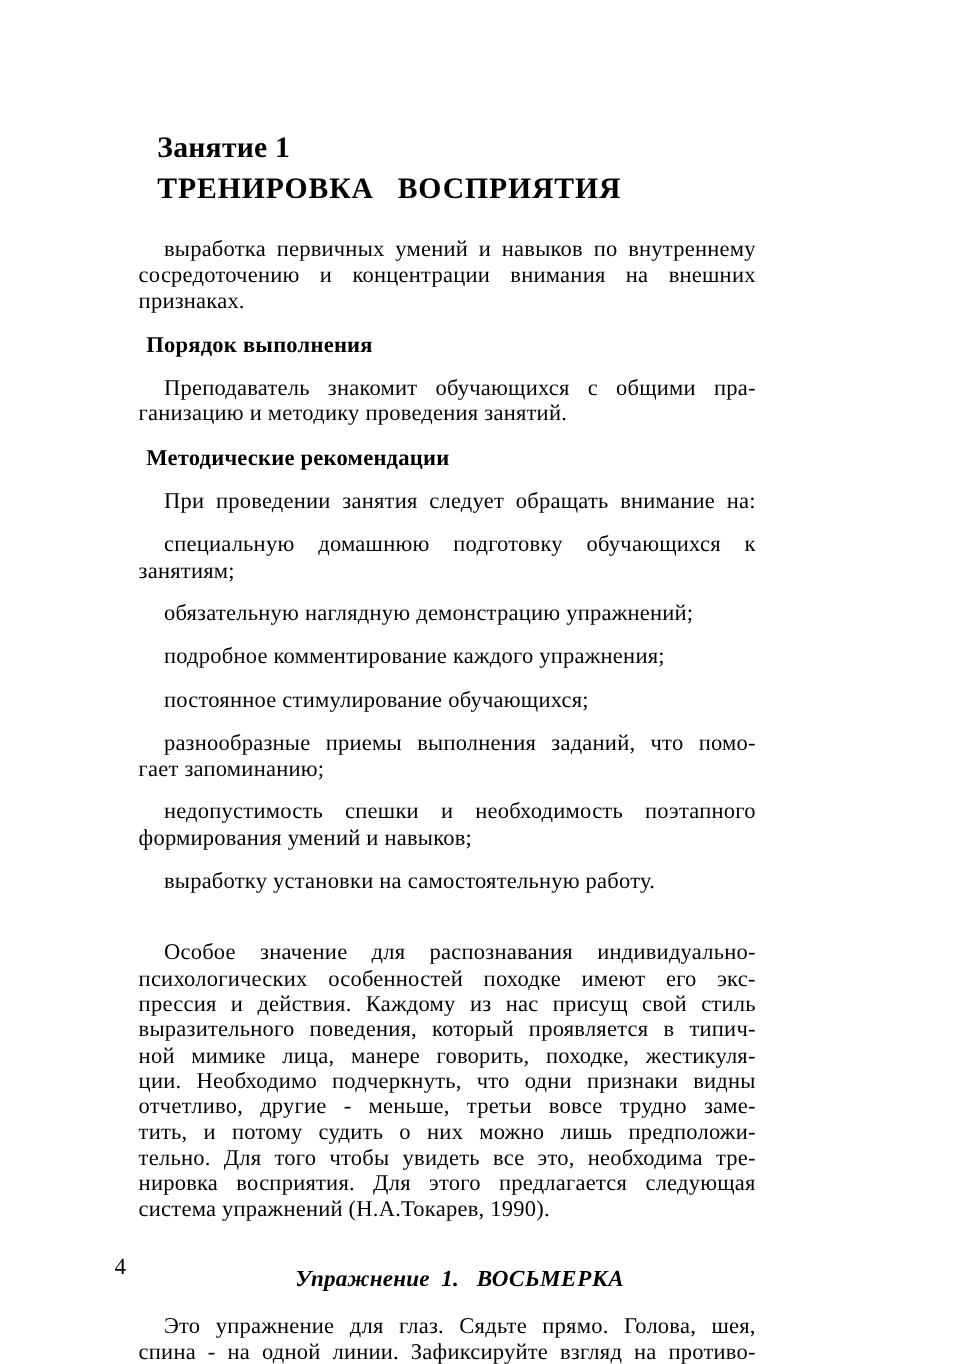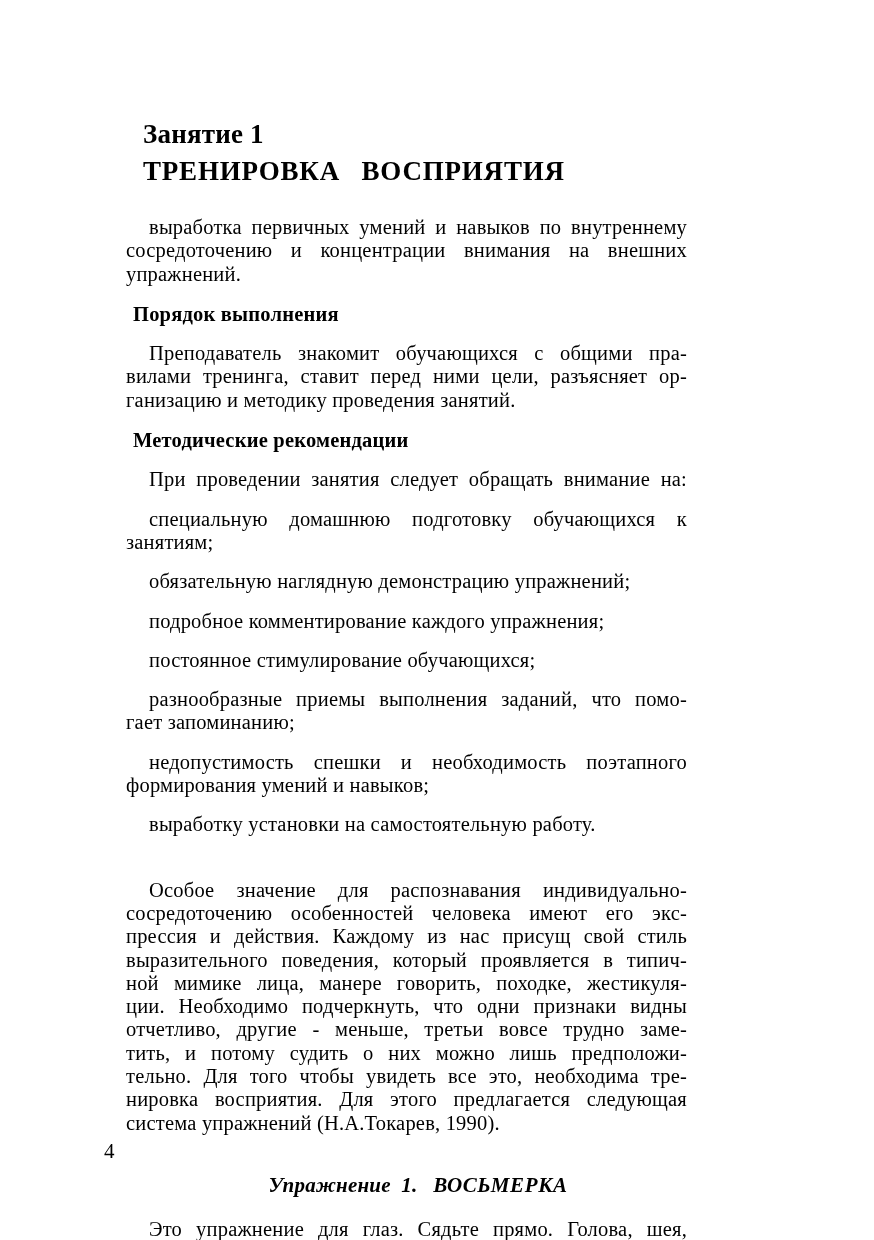--- a/index.html
+++ b/index.html
@@ -63,26 +63,25 @@
 
 <div class="page">
   <div class="content">
       <div class="b-title">
         <div class="t1">Занятие 1</div>
         <div class="t2">ТРЕНИРОВКА ВОСПРИЯТИЯ</div>
       </div>
       <div class="b-para">
         <div class="line j i">выработка первичных умений и навыков по внутреннему</div>
         <div class="line j">сосредоточению и концентрации внимания на внешних</div>
-        <div class="line">упражнений.</div>
+        <div class="line">признаках.</div>
       </div>
       <div class="b-heading">Порядок выполнения</div>
       <div class="b-para">
         <div class="line j i">Преподаватель знакомит обучающихся с общими пра-</div>
-        <div class="line j">вилами тренинга, ставит перед ними цели, разъясняет ор-</div>
         <div class="line">ганизацию и методику проведения занятий.</div>
       </div>
       <div class="b-heading">Методические рекомендации</div>
       <div class="b-para">
         <div class="line j i">При проведении занятия следует обращать внимание на:</div>
       </div>
       <div class="b-para">
         <div class="line j i">специальную домашнюю подготовку обучающихся к</div>
         <div class="line">занятиям;</div>
       </div>
@@ -102,21 +101,21 @@
       <div class="b-para">
         <div class="line j i">недопустимость спешки и необходимость поэтапного</div>
         <div class="line">формирования умений и навыков;</div>
       </div>
       <div class="b-para">
         <div class="line i">выработку установки на самостоятельную работу.</div>
       </div>
       <div class="b-gap"></div>
       <div class="b-para">
         <div class="line j i">Особое значение для распознавания индивидуально-</div>
-        <div class="line j">сосредоточению особенностей человека имеют его экс-</div>
+        <div class="line j">психологических особенностей походке имеют его экс-</div>
         <div class="line j">прессия и действия. Каждому из нас присущ свой стиль</div>
         <div class="line j">выразительного поведения, который проявляется в типич-</div>
         <div class="line j">ной мимике лица, манере говорить, походке, жестикуля-</div>
         <div class="line j">ции. Необходимо подчеркнуть, что одни признаки видны</div>
         <div class="line j">отчетливо, другие - меньше, третьи вовсе трудно заме-</div>
         <div class="line j">тить, и потому судить о них можно лишь предположи-</div>
         <div class="line j">тельно. Для того чтобы увидеть все это, необходима тре-</div>
         <div class="line j">нировка восприятия. Для этого предлагается следующая</div>
         <div class="line">система упражнений (Н.А.Токарев, 1990).</div>
       </div>

